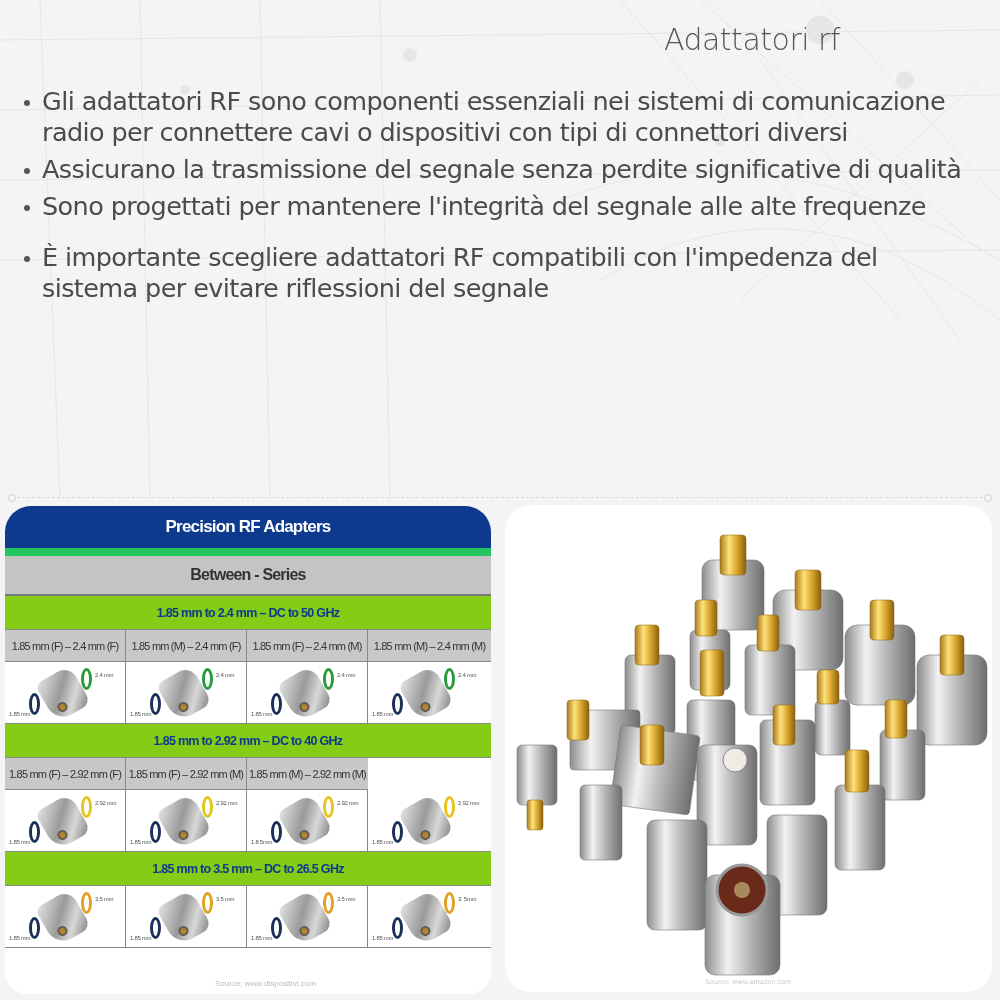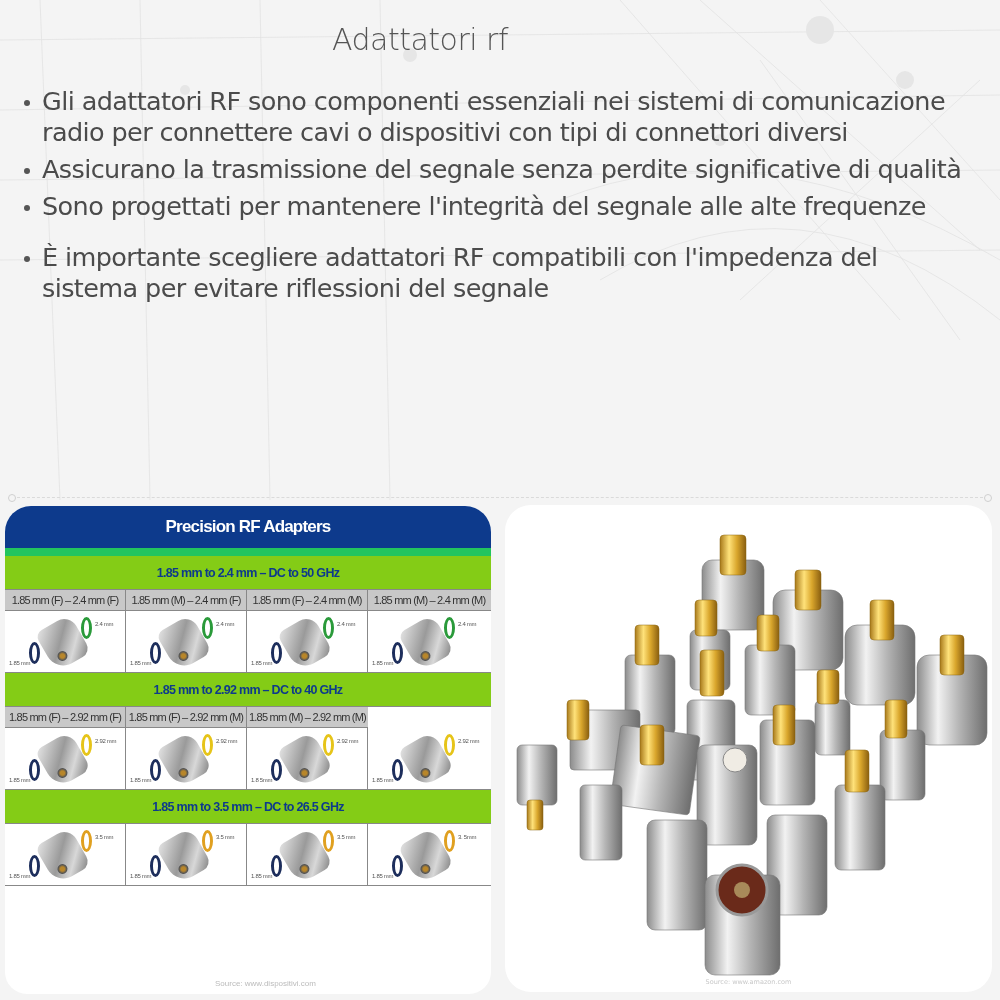--- a/index.html
+++ b/index.html
@@ -10,21 +10,21 @@
     font-family: "DejaVu Sans", sans-serif;
     color: #4a4a4a;
   }
   .bg-net {
     position: absolute; inset: 0;
     pointer-events: none;
   }
   .title {
     position: absolute;
     top: 22px; left: 0; width: 840px;
-    text-align: center;
+    text-align: right;
     font-size: 30px;
     font-weight: 300;
     color: #555;
     letter-spacing: -0.5px;
   }
   .bullets {
     position: absolute;
     top: 86px; left: 20px; width: 950px;
     list-style: none;
   }
@@ -100,21 +100,21 @@
     font-size: 12.5px;
     letter-spacing: -0.7px;
     display: flex; align-items: center; justify-content: center;
     border-bottom: 1px solid #888;
   }
   .hdr-row, .img-row {
     display: grid;
     grid-template-columns: 121px 121px 121px 1fr;
   }
   .hdr-row > div {
-    height: 21px;
+    height: 32px;
     background: #c8c8c8;
     border-right: 1px solid #888;
     border-bottom: 1px solid #888;
     font-family: "Liberation Sans", sans-serif;
     font-size: 11px;
     letter-spacing: -0.8px;
     color: #333;
     display: flex; align-items: center; justify-content: center;
     white-space: nowrap;
   }
@@ -217,20 +217,21 @@
   <li>Gli adattatori RF sono componenti essenziali nei sistemi di comunicazione radio per connettere cavi o dispositivi con tipi di connettori diversi</li>
   <li>Assicurano la trasmissione del segnale senza perdite significative di qualità</li>
   <li>Sono progettati per mantenere l'integrità del segnale alle alte frequenze</li>
   <li>È importante scegliere adattatori RF compatibili con l'impedenza del sistema per evitare riflessioni del segnale</li>
 </ul>
 
 <div class="divider"></div>
 
 <div class="table-panel">
   <div class="tp-title">Precision RF Adapters</div>
+  <div class="tp-sub">Between - Series</div>
 
   <div class="range">1.85 mm to 2.4 mm – DC to 50 GHz</div>
   <div class="hdr-row">
     <div>1.85 mm (F) – 2.4 mm (F)</div>
     <div>1.85 mm (M) – 2.4 mm (F)</div>
     <div>1.85 mm (F) – 2.4 mm (M)</div>
     <div>1.85 mm (M) – 2.4 mm (M)</div>
   </div>
   <div class="img-row">
     <div>

